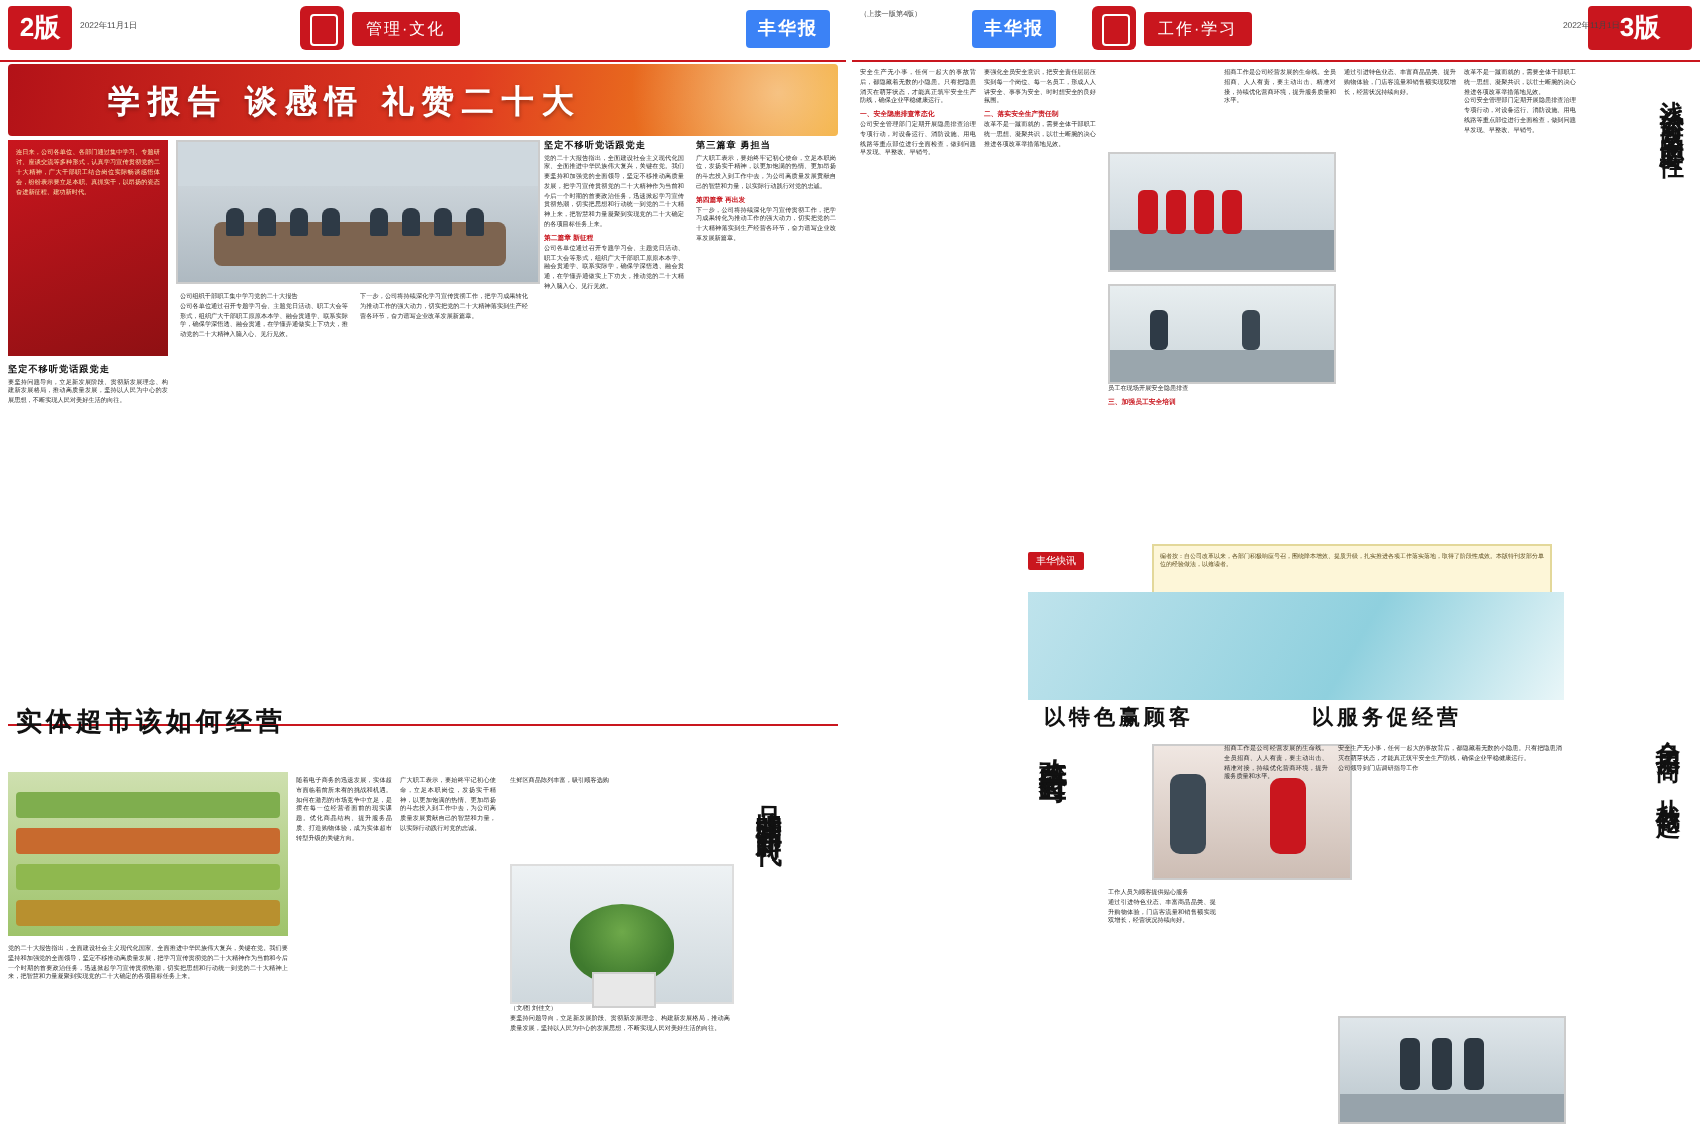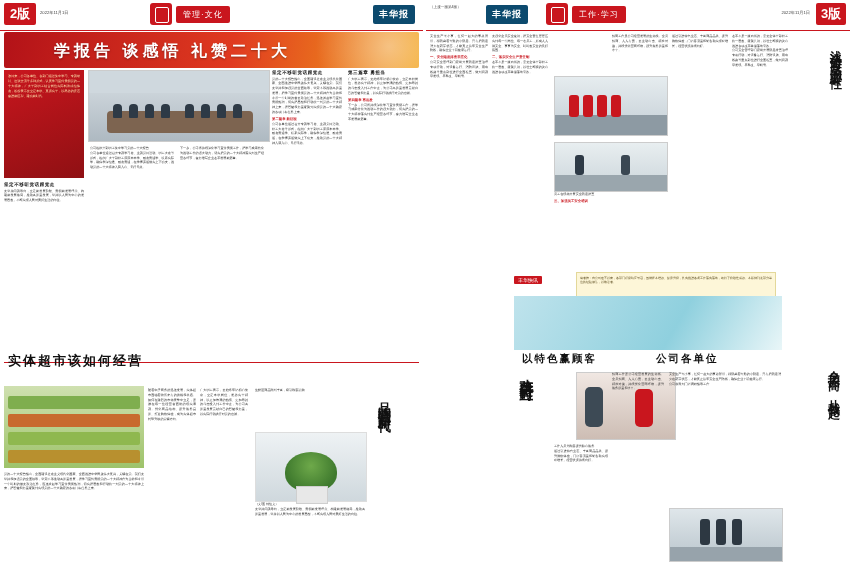--- a/index.html
+++ b/index.html
@@ -13,21 +13,21 @@
 
   
   .left{position:absolute;left:0;top:0;width:423px;height:564px;background:#fff;}
   .masthead{position:relative;height:30px;border-bottom:1px solid #c9161e;}
   .pgnum{position:absolute;left:4px;top:3px;width:32px;height:22px;background:#c9161e;color:#fff;font-size:13px;font-weight:bold;display:flex;align-items:center;justify-content:center;border-radius:2px;letter-spacing:0;}
   .pgdate{position:absolute;left:40px;top:10px;font-size:4.2px;color:#444;}
   .mast-center{position:absolute;left:150px;top:3px;display:flex;align-items:center;gap:4px;}
   .logo-sq{width:22px;height:22px;background:#c9161e;border-radius:3px;position:relative;}
   .logo-sq:after{content:"";position:absolute;left:5px;top:4px;width:12px;height:14px;border:1.6px solid #fff;border-radius:2px;}
   .mast-cat{background:#c9161e;color:#fff;font-size:8px;padding:3px 7px;border-radius:2px;letter-spacing:1px;}
-  .mast-name{position:absolute;right:8px;top:5px;background:#0c4a6e;color:#fff;font-size:9px;font-weight:bold;padding:3px 6px;border-radius:2px;letter-spacing:1px;}
+  .mast-name{position:absolute;right:8px;top:5px;background:#3b82f6;color:#fff;font-size:9px;font-weight:bold;padding:3px 6px;border-radius:2px;letter-spacing:1px;}
   .mast-wave{position:absolute;left:120px;right:100px;top:2px;height:26px;background:linear-gradient(90deg,#fdf3c2,#fbe487 45%,#f8d34a);border-radius:2px;z-index:-1;}
 
   .hero{position:absolute;left:4px;top:32px;width:415px;height:36px;background:linear-gradient(100deg,#b31218,#e03a20 55%,#f2a31c);border-radius:2px;overflow:hidden;}
   .hero:after{content:"";position:absolute;right:0;top:0;width:150px;height:100%;background:radial-gradient(circle at 80% 40%,rgba(255,255,255,.45),transparent 60%);}
   .hero-title{position:absolute;left:50px;top:9px;color:#fff;font-size:16px;font-weight:bold;letter-spacing:4px;text-shadow:0 1px 2px rgba(0,0,0,.35);}
 
   .photo{background:#b9c6cf;overflow:hidden;position:relative;}
 
   .lead-photo{position:absolute;left:88px;top:70px;width:180px;height:70px;border:0.6px solid #ccc;}
   .lead-photo .room{position:absolute;inset:0;background:linear-gradient(#d8dfe4,#aeb9c1);}
@@ -41,21 +41,21 @@
   .supermkt-photo{position:absolute;left:4px;top:386px;width:140px;height:82px;}
   .sm-veg{position:absolute;inset:0;background:linear-gradient(#cfe0b0,#9ec36a);}
   .sm-row{position:absolute;height:13px;left:4px;right:4px;background:#7fae4e;border-radius:2px;}
   .bottom-photo{position:absolute;left:255px;top:432px;width:110px;height:68px;background:linear-gradient(#eef2f4,#cfd8dd);border:0.6px solid #ddd;}
   .plant{position:absolute;left:285px;top:452px;width:52px;height:40px;background:radial-gradient(circle at 50% 35%,#6ea94a,#3f7a2e 70%);border-radius:50% 50% 45% 45%;}
   .pot{position:absolute;left:296px;top:486px;width:30px;height:16px;background:#e8e8e8;border:1px solid #cfcfcf;}
   .brand-vert{position:absolute;left:375px;top:392px;font-size:13px;font-weight:bold;color:#111;letter-spacing:3px;}
 
   
   .right{position:absolute;left:426px;top:0;width:424px;height:564px;background:#fff;}
-  .pgnum-r{position:absolute;right:4px;top:3px;width:30px;height:22px;background:#c9161e;color:#fff;font-size:13px;font-weight:bold;display:flex;align-items:center;justify-content:center;border-radius:2px;}
+  .pgnum-r{position:absolute;right:4px;top:3px;width:52px;height:22px;background:#c9161e;color:#fff;font-size:13px;font-weight:bold;display:flex;align-items:center;justify-content:center;border-radius:2px;}
   .pgdate-r{position:absolute;right:40px;top:10px;font-size:4.2px;color:#444;}
   .r-head{position:absolute;left:120px;top:3px;display:flex;align-items:center;gap:4px;}
   .headline-r{position:absolute;left:100px;top:38px;font-size:15px;font-weight:bold;letter-spacing:6px;color:#111;}
   .rphoto{position:absolute;left:128px;top:76px;width:112px;height:58px;border:0.6px solid #ccc;background:linear-gradient(#e6ecef,#c3ced5);}
   .rphoto2{position:absolute;left:128px;top:142px;width:112px;height:48px;border:0.6px solid #ccc;background:linear-gradient(#e8eef0,#cbd5da);}
   .vertbar{position:absolute;right:2px;top:28px;width:52px;height:250px;}
   .vert-title{position:absolute;right:6px;top:40px;font-size:12px;font-weight:bold;letter-spacing:3px;color:#111;}
   .vert-title2{position:absolute;right:8px;top:360px;font-size:12px;font-weight:bold;letter-spacing:3px;color:#111;}
   .blue-band{position:absolute;left:88px;top:296px;width:268px;height:54px;background:linear-gradient(120deg,#bfe3ec,#8fd0de 60%,#e9f6f8);}
   .band-title{position:absolute;left:96px;top:352px;font-size:10.5px;font-weight:bold;letter-spacing:2px;color:#111;}
@@ -223,21 +223,21 @@
 
     <div class="vertbar"></div>
     <div class="vert vert-title">浅谈公司改革的必要性</div>
     <div class="vert vert-title2">全员招商  从我做起</div>
 
     <div class="tag" style="left:88px;top:276px;">丰华快讯</div>
     <div class="note-box">编者按：自公司改革以来，各部门积极响应号召，围绕降本增效、提质升级，扎实推进各项工作落实落地，取得了阶段性成效。本版特刊发部分单位的经验做法，以飨读者。</div>
 
     <div class="blue-band"></div>
     <div class="band-title">以特色赢顾客</div>
-    <div class="band-title" style="left:230px">公司各单位</div>
+    <div class="band-title" style="left:230px">以服务促经营</div>
 
     <div class="vert reform-vert">改革进行时（二）</div>
 
     <div class="rphoto3 photo">
       <div style="position:absolute;left:8px;top:14px;width:18px;height:40px;background:#3d4a55;border-radius:5px"></div>
       <div style="position:absolute;left:58px;top:16px;width:18px;height:38px;background:#c9161e;border-radius:5px"></div>
     </div>
     <div class="rphoto4 photo">
       <div style="position:absolute;left:0;bottom:0;height:14px;width:100%;background:#97a3ab"></div>
       <div style="position:absolute;left:30px;top:10px;width:10px;height:26px;background:#2d3842;border-radius:3px"></div>

